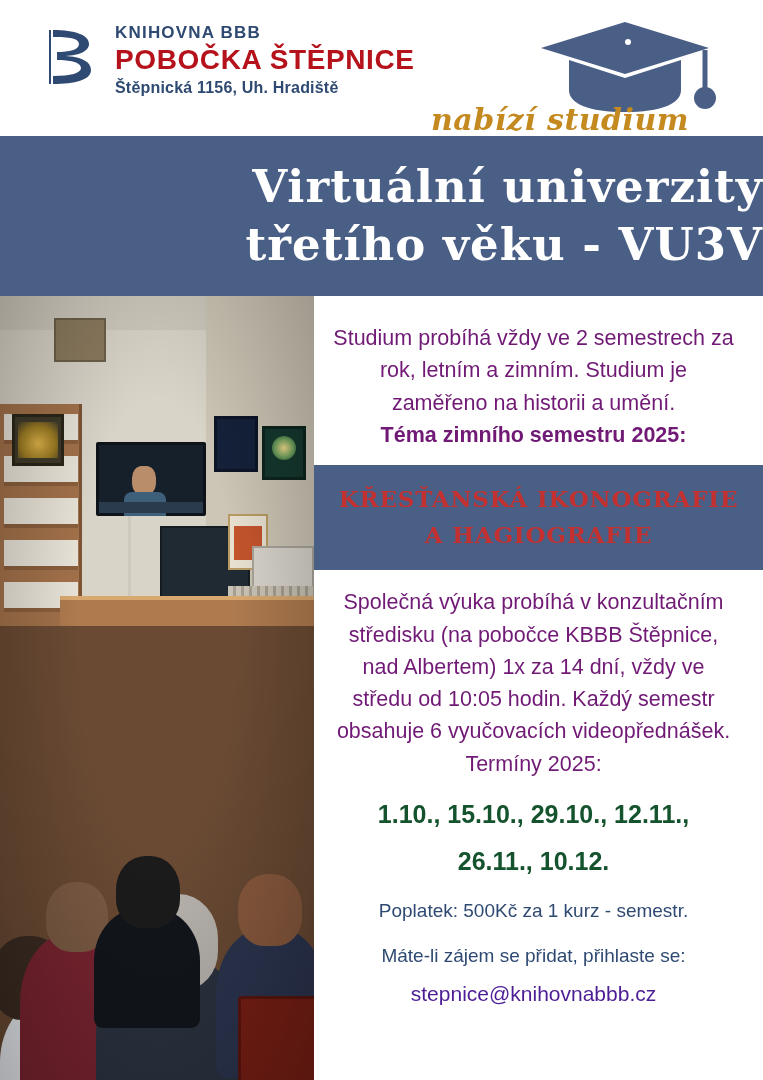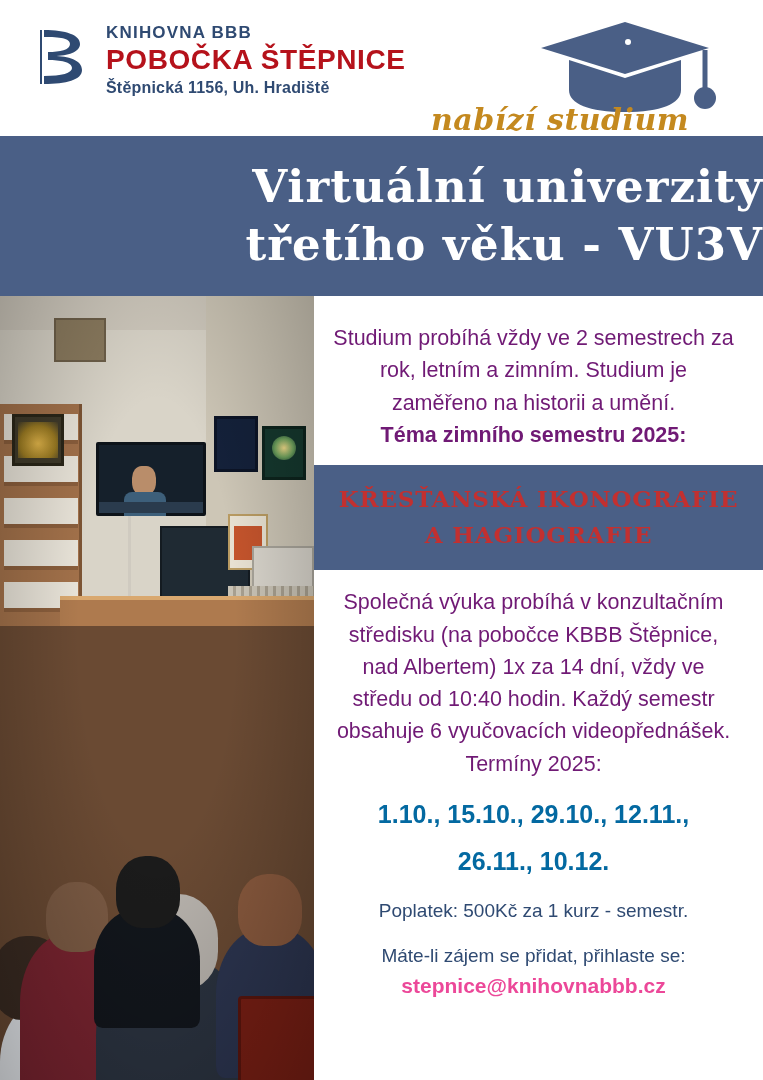--- a/index.html
+++ b/index.html
@@ -16,21 +16,21 @@
     position: relative;
     width: 763px;
     height: 1080px;
     background: #ffffff;
   }
 
   
   .header {
     position: relative;
     height: 136px;
-    padding: 22px 24px 0 36px;
+    padding: 22px 24px 0 45px;
   }
 
   .logo-row {
     display: flex;
     align-items: flex-start;
     gap: 18px;
   }
 
   .logo-mark {
     width: 52px;
@@ -151,37 +151,37 @@
     color: #c23030;
     letter-spacing: 0.8px;
     line-height: 1.55;
   }
 
   .block-gap { height: 16px; }
 
   .dates {
     font-size: 25px;
     font-weight: bold;
-    color: #0369a1;
+    color: #14532d;
     line-height: 1.45;
     margin-top: 16px;
   }
 
   .footer-text {
     font-size: 19px;
     color: #2f4a72;
     line-height: 1.5;
     margin-top: 18px;
   }
 
   .email {
     font-size: 21px;
-    font-weight: bold;
-    color: #ec4899;
-    margin-top: 4px;
+    font-weight: normal;
+    color: #4c1d95;
+    margin-top: 12px;
   }
 
   
   .ph { position: absolute; }
 
   .ph-wall-back {
     left: 0; top: 0; width: 314px; height: 330px;
     background: #d9d4c8;
   }
   .ph-ceiling {
@@ -392,21 +392,21 @@
       <div class="para">Studium probíhá vždy ve 2 semestrech za rok, letním a zimním. Studium je zaměřeno na historii a umění.</div>
       <div class="para bold">Téma zimního semestru 2025:</div>
 
       <div class="theme-banner">
         <div class="theme-line">KŘESŤANSKÁ IKONOGRAFIE</div>
         <div class="theme-line">A HAGIOGRAFIE</div>
       </div>
 
       <div class="block-gap"></div>
 
-      <div class="para">Společná výuka probíhá v konzultačním středisku (na pobočce KBBB Štěpnice, nad Albertem) 1x za 14 dní, vždy ve středu od 10:40 hodin. Každý semestr obsahuje 6 vyučovacích videopřednášek. Termíny 2025:</div>
+      <div class="para">Společná výuka probíhá v konzultačním středisku (na pobočce KBBB Štěpnice, nad Albertem) 1x za 14 dní, vždy ve středu od 10:05 hodin. Každý semestr obsahuje 6 vyučovacích videopřednášek. Termíny 2025:</div>
 
       <div class="dates">1.10., 15.10., 29.10., 12.11.,</div>
       <div class="dates" style="margin-top:11px">26.11., 10.12.</div>
 
       <div class="footer-text">Poplatek: 500Kč za 1 kurz - semestr.</div>
       <div class="footer-text" style="margin-top:16px">Máte-li zájem se přidat, přihlaste se:</div>
       <div class="email">stepnice@knihovnabbb.cz</div>
     </div>
 
   </div>

